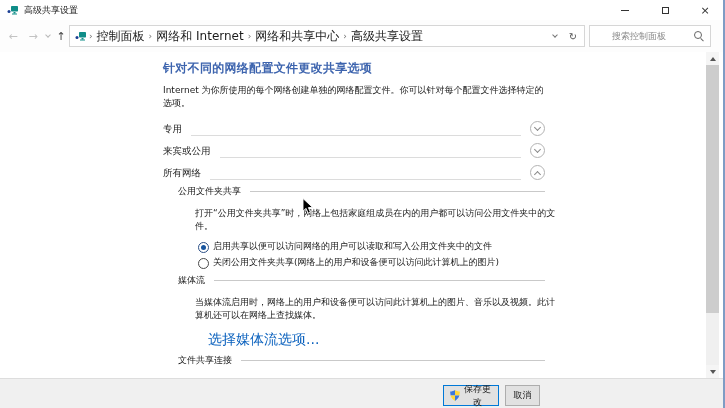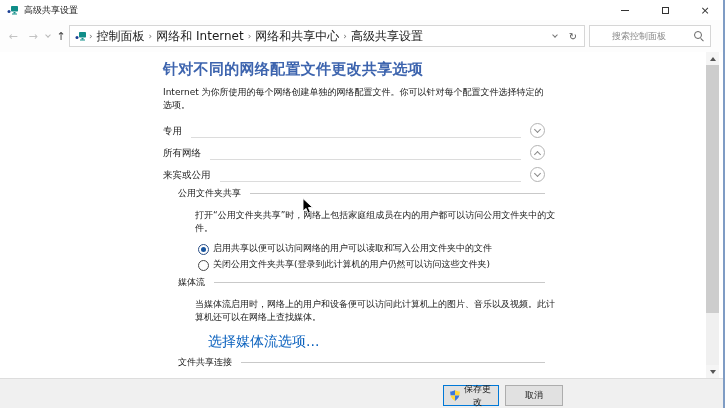--- a/index.html
+++ b/index.html
@@ -44,21 +44,21 @@
   .mag { position:relative; width:14px; height:14px; margin-right:4px; flex:0 0 auto; }
   .mag::before { content:""; position:absolute; left:2px; top:2px; width:6px; height:6px;
     border:1px solid #666; border-radius:50%; }
   .mag::after { content:""; position:absolute; left:9px; top:9px; width:4px; border-top:1px solid #666;
     transform:rotate(45deg); transform-origin:left top; }
 
   
   .content { position:absolute; top:52px; left:0; right:17px; bottom:30px; background:#fff; overflow:hidden; }
   .inner { padding:8px 0 0 163px; width:545px; }
 
-  h1.page-heading { font-size:15px; font-weight:700; color:#3d64ae; letter-spacing:.3px; }
+  h1.page-heading { font-size:12px; font-weight:700; color:#3d64ae; letter-spacing:.3px; }
   .intro { font-size:9px; color:#1b1b1b; margin-top:7px; }
 
   .profiles { margin-top:8px; }
   .profile-row { display:flex; align-items:flex-end; height:18px; margin-bottom:4px; }
   .profile-label { font-size:9.5px; color:#1b1b1b; flex:0 0 auto; }
   .rule { flex:1; border-top:1px solid #dcdcdc; margin:0 9px; }
   .chev-circle { width:15px; height:15px; border:1px solid #b3b3b3; border-radius:50%;
     display:flex; align-items:center; justify-content:center; flex:0 0 auto; }
   .chev { width:5px; height:5px; border-right:1px solid #8a8a8a; border-bottom:1px solid #8a8a8a; display:block; }
   .chev.down { transform:rotate(45deg); margin-top:-2px; }
@@ -91,21 +91,21 @@
     border-top:4px solid #555; }
   .sb-thumb { position:absolute; left:0; top:13px; width:13px; height:248px; background:#cdcdcd; }
 
   
   .footer { position:absolute; left:0; right:0; bottom:0; height:30px; background:#f0f0f0;
     border-top:1px solid #dddddd; }
   .btn { position:absolute; top:6px; height:21px; background:#e1e1e1; border:1px solid #adadad;
     font-size:9px; color:#1b1b1b; display:flex; align-items:center; justify-content:center; gap:3px;
     font-family:inherit; padding:0 6px; }
   .btn-save { left:443px; width:56px; border-color:#0078d7; }
-  .btn-cancel { left:505px; width:58px; }
+  .btn-cancel { left:505px; width:35px; }
 
   .edge-accent { position:absolute; top:0; right:0; bottom:0; width:2px; background:#7f9cc4; }
 
   .cursor { position:absolute; left:302px; top:198px; width:12px; height:18px; pointer-events:none; z-index:50; }
 </style>
 </head>
 <body>
 
 <div class="titlebar">
   <span style="display:flex;">
@@ -176,51 +176,51 @@
 
     <div class="profiles">
       <div class="profile-row">
         <span class="profile-label">专用</span>
         <span class="rule"></span>
         <span class="chev-circle">
             <span class="chev down"></span>
           </span>
       </div>
       <div class="profile-row">
+        <span class="profile-label">来宾或公用</span>
+        <span class="rule"></span>
+        <span class="chev-circle">
+            <span class="chev down"></span>
+          </span>
+      </div>
+      <div class="profile-row">
         <span class="profile-label">所有网络</span>
         <span class="rule"></span>
         <span class="chev-circle">
             <span class="chev up"></span>
-          </span>
-      </div>
-      <div class="profile-row">
-        <span class="profile-label">来宾或公用</span>
-        <span class="rule"></span>
-        <span class="chev-circle">
-            <span class="chev down"></span>
           </span>
       </div>
     </div>
 
     <div class="sections">
 
       
       <div class="sec-head">
         <span class="sec-title">公用文件夹共享</span>
         <span class="sec-rule"></span>
       </div>
       <div class="sec-desc">打开“公用文件夹共享”时，网络上包括家庭组成员在内的用户都可以访问公用文件夹中的文件。</div>
       <div class="opt-group">
         <div class="opt">
           <span class="radio sel"></span>
           <span class="opt-label">启用共享以便可以访问网络的用户可以读取和写入公用文件夹中的文件</span>
         </div>
         <div class="opt">
           <span class="radio"></span>
-          <span class="opt-label">关闭公用文件夹共享(登录到此计算机的用户仍然可以访问这些文件夹)</span>
+          <span class="opt-label">关闭公用文件夹共享(网络上的用户和设备便可以访问此计算机上的图片)</span>
         </div>
       </div>
 
       
       <div class="sec-head mt16">
         <span class="sec-title">媒体流</span>
         <span class="sec-rule"></span>
       </div>
       <div class="sec-desc">当媒体流启用时，网络上的用户和设备便可以访问此计算机上的图片、音乐以及视频。此计算机还可以在网络上查找媒体。</div>
       <a class="link" href="#">选择媒体流选项...</a>

